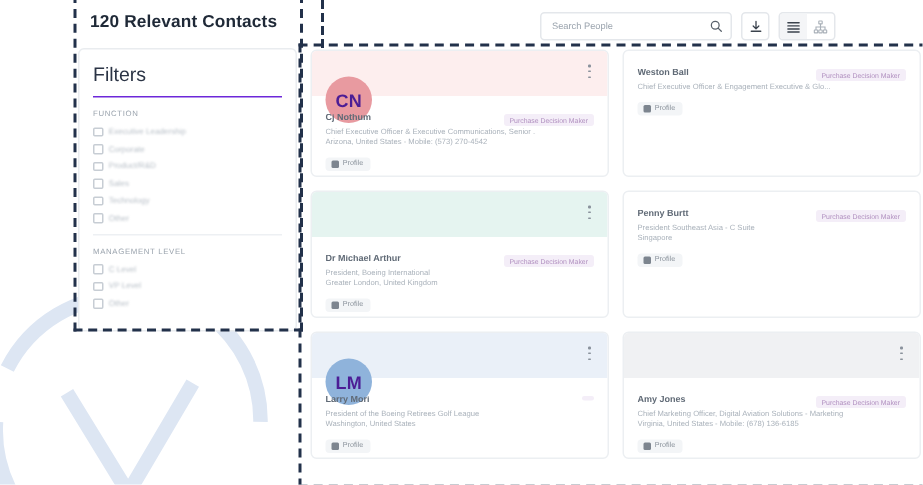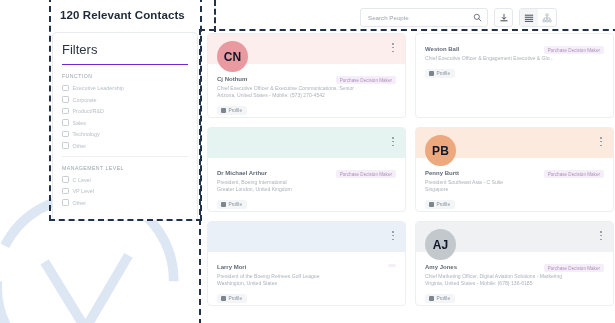--- a/index.html
+++ b/index.html
@@ -122,24 +122,24 @@
     border: 1px solid #eceff2;
     border-radius: 4px;
     overflow: hidden;
     position: relative;
   }
   .card-banner {
     height: 30px; width: 100%;
     position: relative;
   }
   .avatar {
-    position: absolute; left: 9px; top: 7px;
+    position: absolute; left: 9px; top: 17px;
     width: 31px; height: 31px; border-radius: 50%;
     display: flex; align-items: center; justify-content: center;
-    color: #0f172a; font-size: 12px; font-weight: bold;
+    color: #4c1d95; font-size: 12px; font-weight: bold;
     letter-spacing: 0.2px;
   }
   .kebab {
     position: absolute; right: 8px; top: 8px;
     width: 8px; height: 11px;
     display: flex; flex-direction: column;
     align-items: center; justify-content: space-between;
     padding: 1px 0;
   }
   .kebab i {
@@ -357,63 +357,55 @@
         <div class="c-line">President, Boeing International</div>
         <div class="c-line">Greater London, United Kingdom</div>
         <div class="profile-btn">
           <span class="pb-ico"></span>
           <span class="pb-txt">Profile</span>
         </div>
       </div>
     </div>
 
     <div class="card">
-      <div class="card-banner" style="background:#fbeadd">
-        <div class="avatar" style="background:#eda87e">PB</div>
-        <div class="kebab">
-            <i></i>
-            <i></i>
-            <i></i>
-          </div>
-      </div>
       <div class="card-body">
         <div class="c-badge">Purchase Decision Maker</div>
         <div class="c-name">Penny Burtt</div>
         <div class="c-line">President Southeast Asia - C Suite</div>
         <div class="c-line">Singapore</div>
         <div class="profile-btn">
           <span class="pb-ico"></span>
           <span class="pb-txt">Profile</span>
         </div>
       </div>
     </div>
 
     <div class="card">
       <div class="card-banner" style="background:#eaf0f8">
+        <div class="avatar" style="background:#8fb3db">LM</div>
         <div class="kebab">
             <i></i>
             <i></i>
             <i></i>
           </div>
       </div>
       <div class="card-body">
         <div class="c-badge"></div>
         <div class="c-name">Larry Mori</div>
         <div class="c-line">President of the Boeing Retirees Golf League</div>
         <div class="c-line">Washington, United States</div>
         <div class="profile-btn">
           <span class="pb-ico"></span>
           <span class="pb-txt">Profile</span>
         </div>
       </div>
     </div>
 
     <div class="card">
       <div class="card-banner" style="background:#f0f1f3">
-        <div class="avatar" style="background:#c3c8cd">AJ</div>
         <div class="kebab">
             <i></i>
             <i></i>
             <i></i>
           </div>
       </div>
       <div class="card-body">
         <div class="c-badge">Purchase Decision Maker</div>
         <div class="c-name">Amy Jones</div>
         <div class="c-line">Chief Marketing Officer, Digital Aviation Solutions - Marketing</div>

